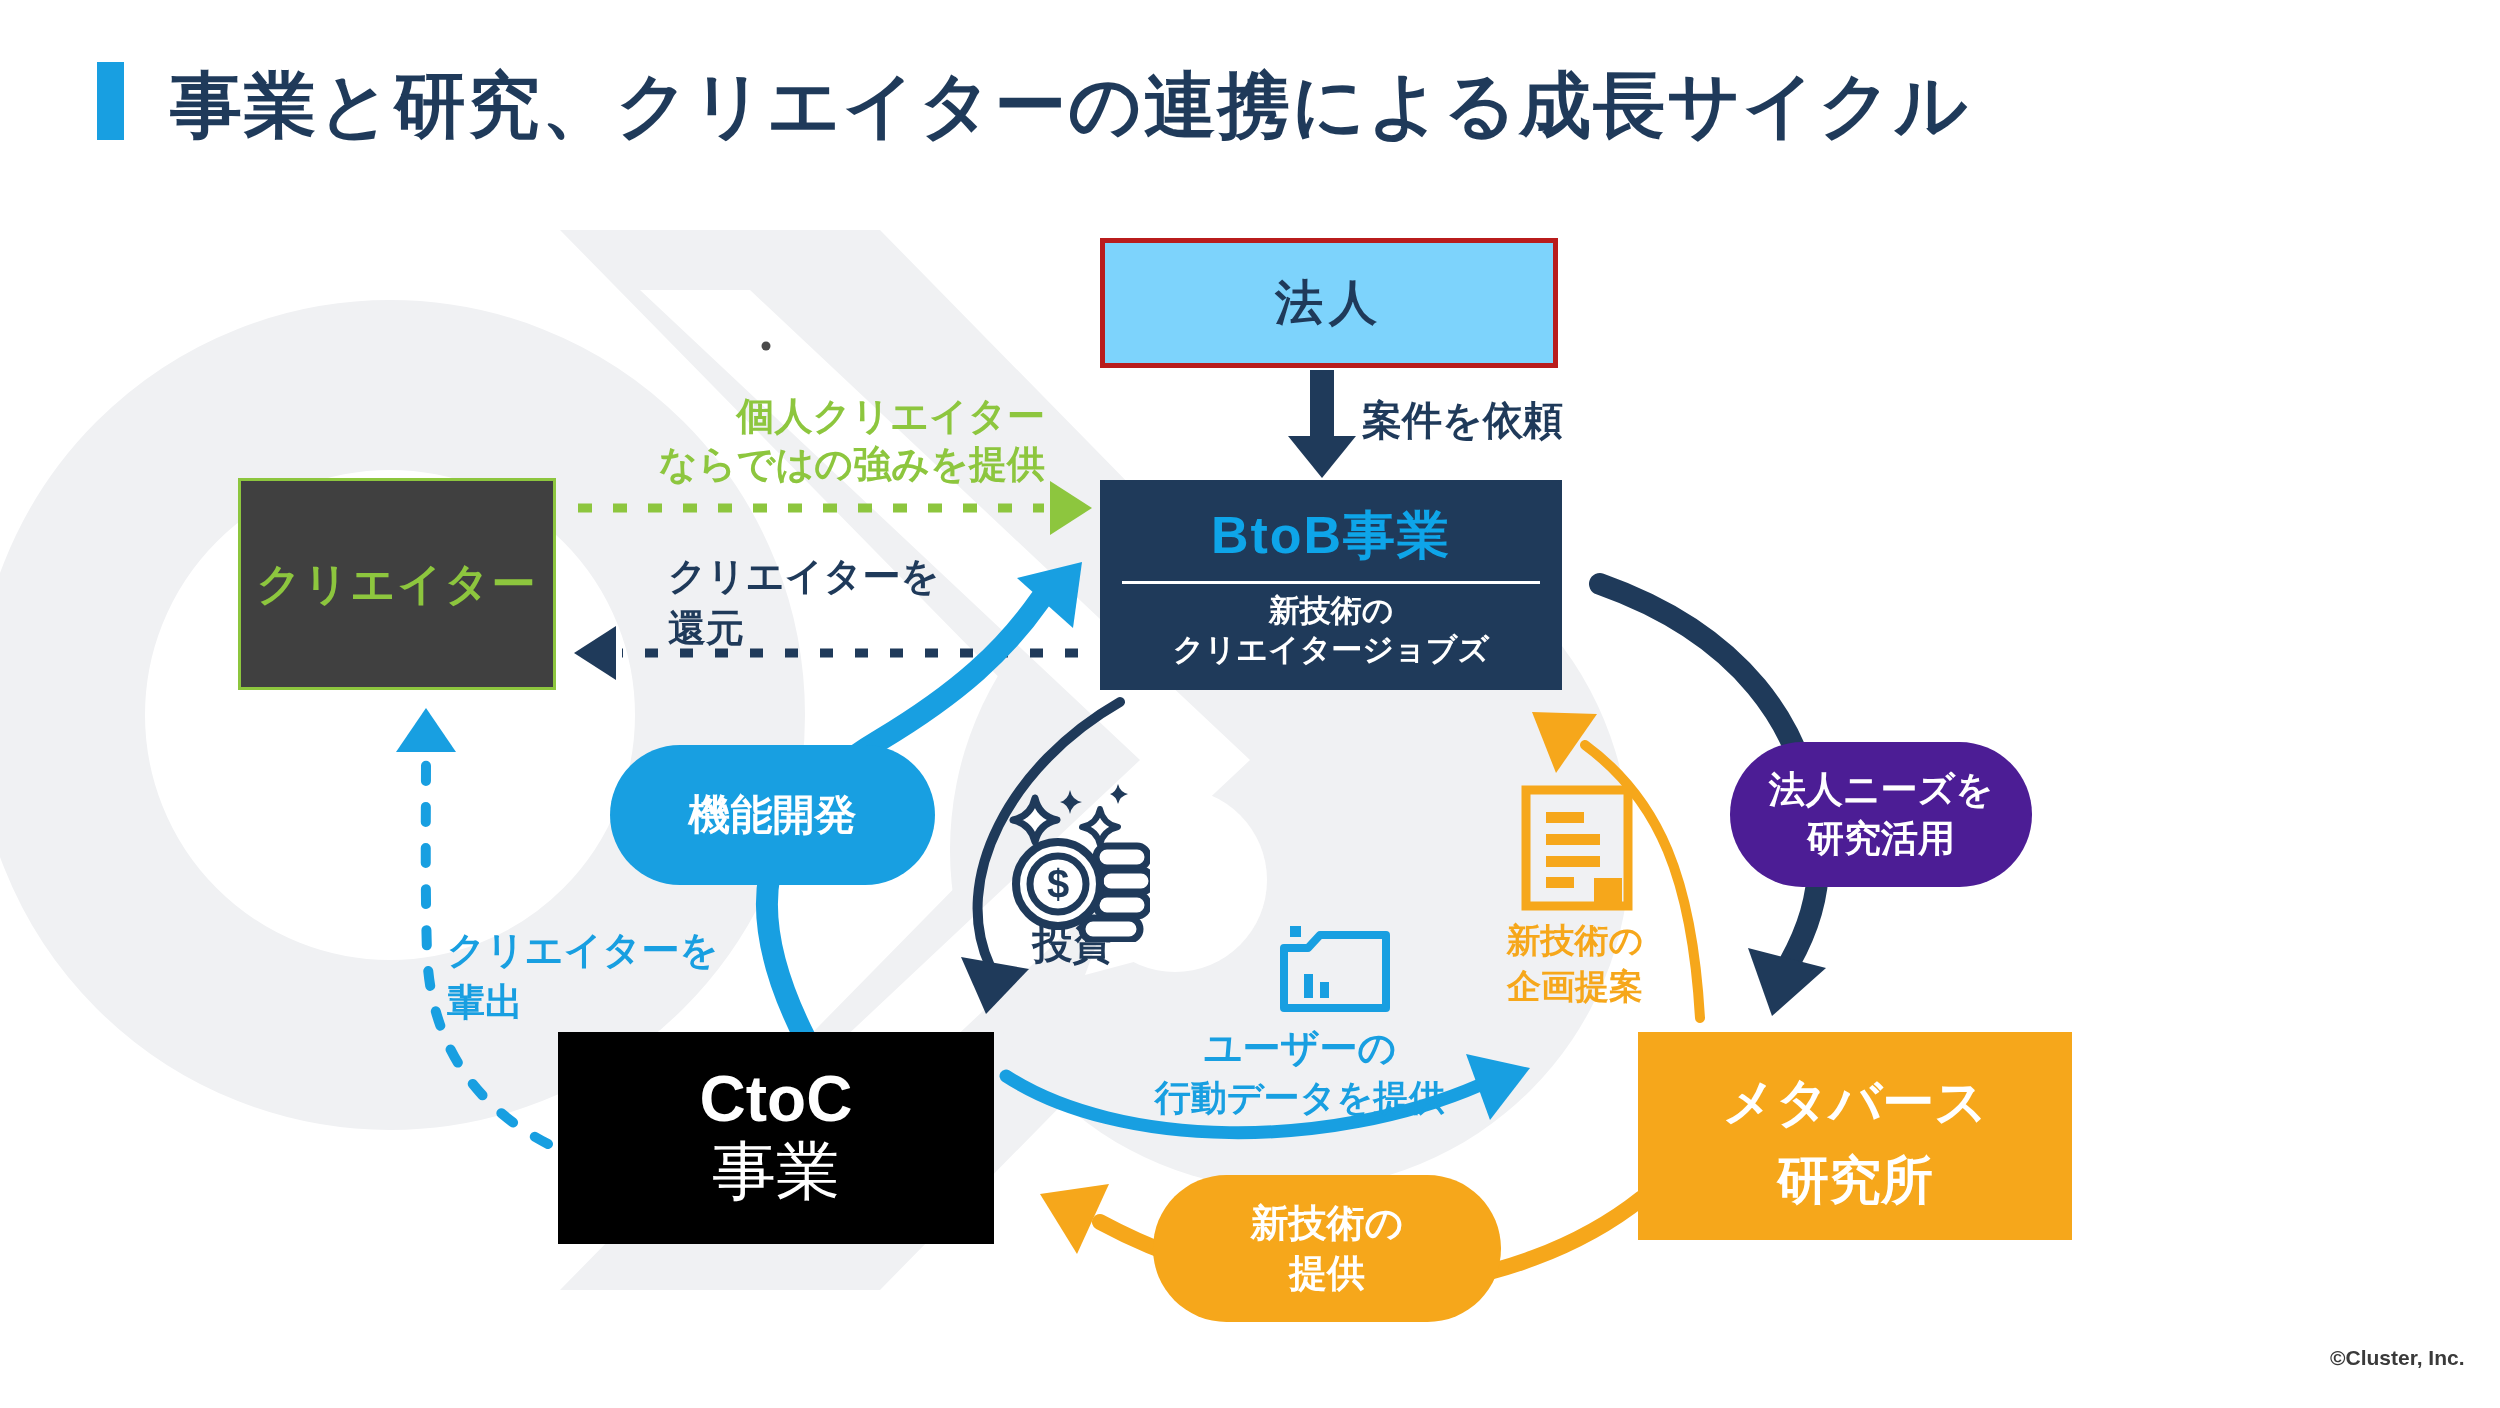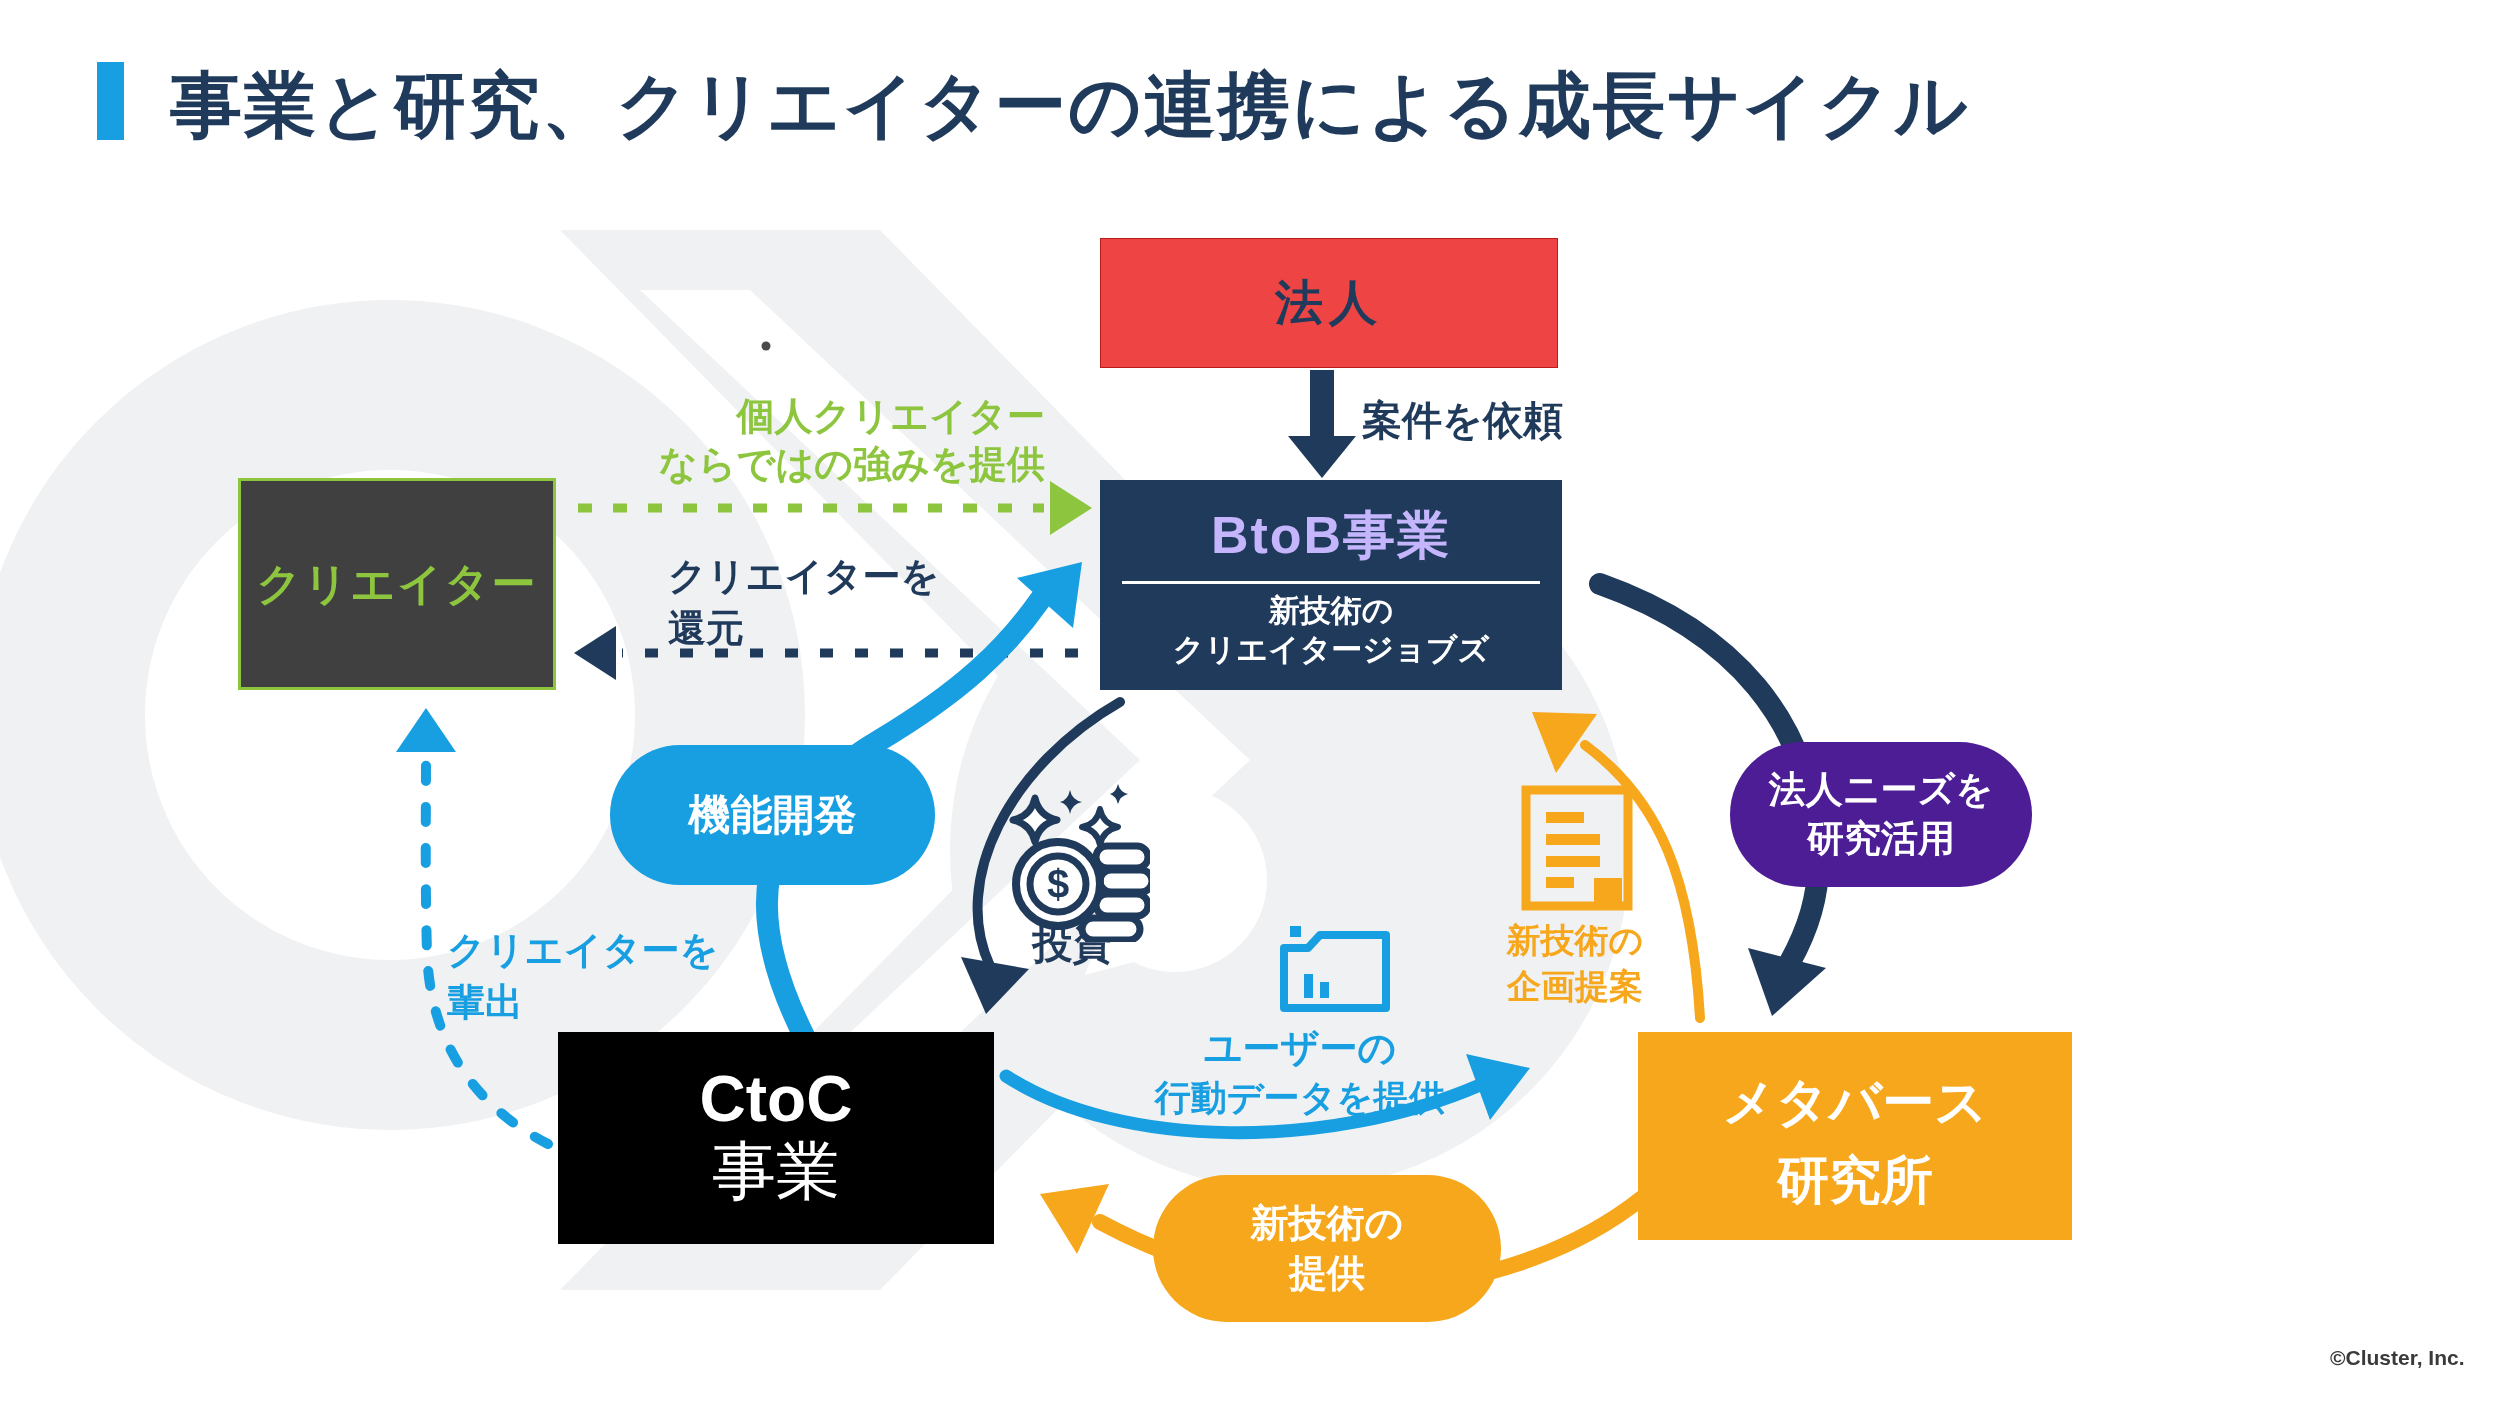--- a/index.html
+++ b/index.html
@@ -18,25 +18,25 @@
   
   .layer-watermark{z-index:0;}
   .layer-arrows{z-index:1;}
   .node,.pill,.lbl,.icon-wrap,.accent{z-index:2;}
   
   .accent{position:absolute;left:97px;top:62px;width:27px;height:78px;background:#189FE1;}
   .title{position:absolute;left:170px;top:58px;font-size:72px;font-weight:800;
          letter-spacing:2px;color:#1F3A5A;white-space:nowrap;}
   
   .node{position:absolute;display:flex;flex-direction:column;align-items:center;justify-content:center;}
-  .node-corporate{left:1100px;top:238px;width:458px;height:130px;background:#ef4444;
-                  border:1px solid #b91c1c;box-sizing:border-box;}
+  .node-corporate{left:1100px;top:238px;width:458px;height:130px;background:#7dd3fc;
+                  border:5px solid #b91c1c;box-sizing:border-box;}
   .node-corporate .t{font-size:48px;font-weight:800;color:#1F3A5A;letter-spacing:6px;}
   .node-btob{left:1100px;top:480px;width:462px;height:210px;background:#1F3A5A;}
-  .node-btob .t{font-size:52px;font-weight:800;color:#c4b5fd;letter-spacing:2px;}
+  .node-btob .t{font-size:52px;font-weight:800;color:#0ea5e9;letter-spacing:2px;}
   .node-btob .divider{width:418px;height:3px;background:#fff;margin:10px 0 8px 0;}
   .node-btob .s{font-size:31px;font-weight:700;color:#fff;line-height:1.25;}
   .node-creator{left:238px;top:478px;width:318px;height:212px;background:#404040;
                 border:3px solid #8DC63E;box-sizing:border-box;}
   .node-creator .t{font-size:44px;font-weight:800;color:#8DC63E;letter-spacing:2px;}
   .node-ctoc{left:558px;top:1032px;width:436px;height:212px;background:#000000;}
   .node-ctoc .t1{font-size:64px;font-weight:800;color:#fff;line-height:1.05;}
   .node-ctoc .t2{font-size:64px;font-weight:400;color:#fff;line-height:1.2;}
   .node-lab{left:1638px;top:1032px;width:434px;height:208px;background:#F6A71B;}
   .node-lab .t{font-size:52px;font-weight:800;color:#fff;line-height:1.28;margin-top:11px;}

